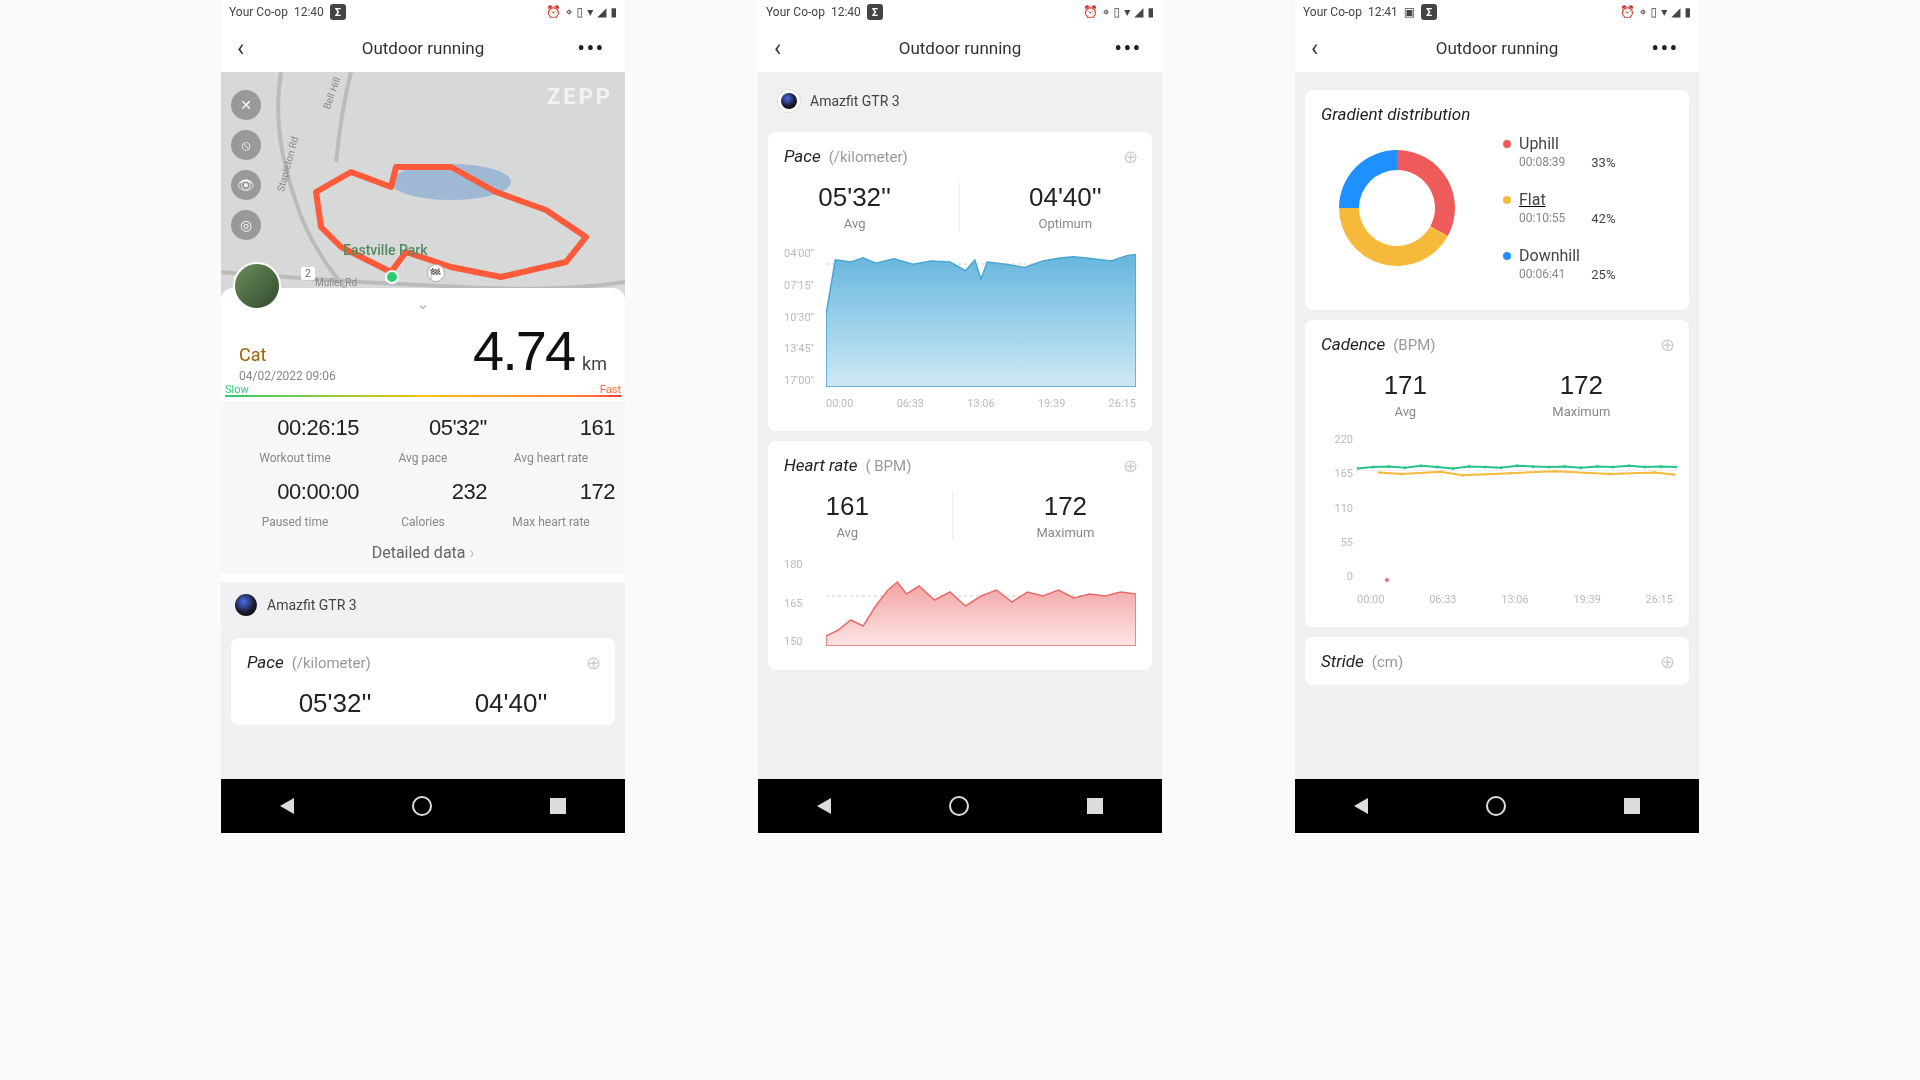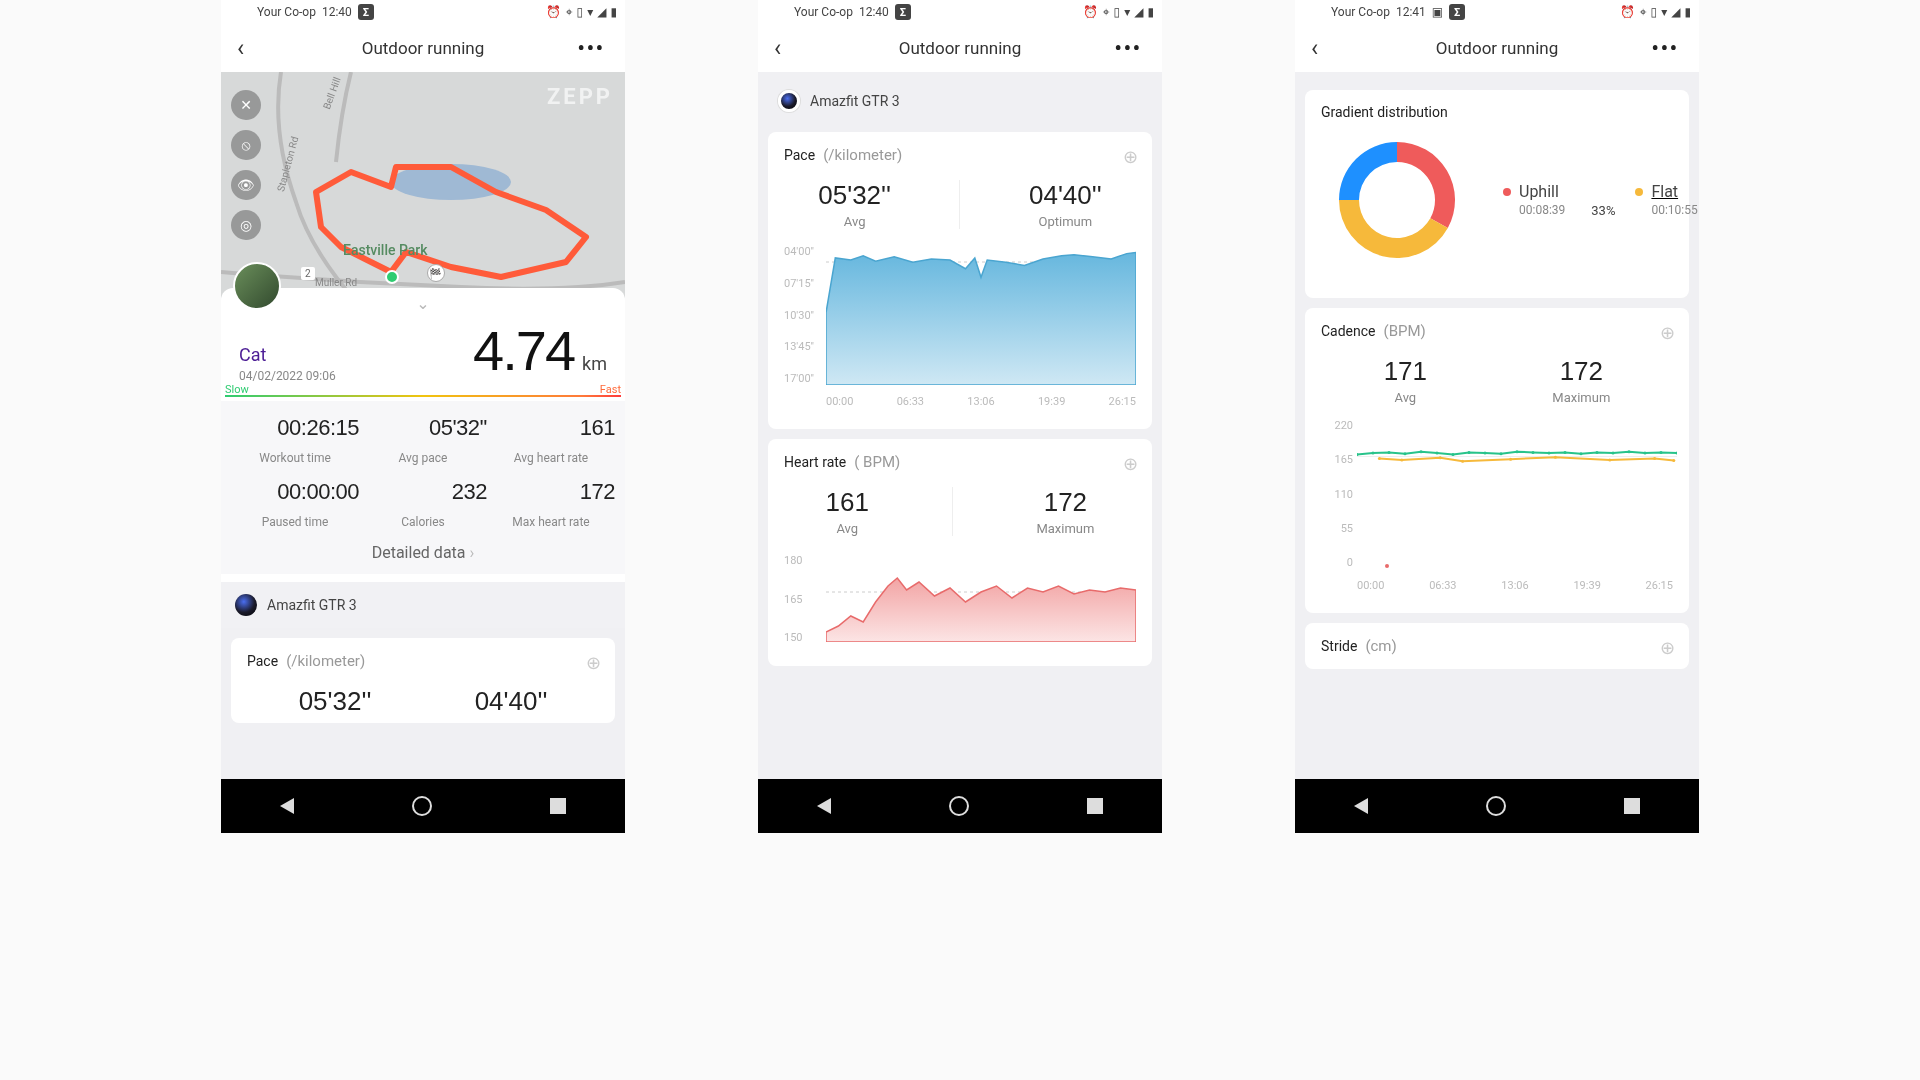--- a/index.html
+++ b/index.html
@@ -1,20 +1,20 @@
 <!DOCTYPE html>
 <html><head>
 <meta charset="utf-8">
 <style>
 * { margin: 0; padding: 0; box-sizing: border-box; font-family: -apple-system, BlinkMacSystemFont, "Segoe UI", Roboto, Helvetica, Arial, sans-serif; }
 body { background: #fafafa; display: flex; justify-content: center; }
 .container { width: 1480px; height: 833px; display: flex; gap: 133px; justify-content: center; background: #fafafa; }
 .phone { width: 404px; height: 833px; background: #fff; position: relative; overflow: hidden; display: flex; flex-direction: column; }
 
-.statusbar { height: 24px; background: #fff; display: flex; align-items: center; padding: 0 8px; font-size: 12px; color: #444; justify-content: space-between; margin-left: 28px; }
+.statusbar { height: 24px; background: #fff; display: flex; align-items: center; padding: 0 8px; font-size: 12px; color: #444; justify-content: space-between; }
 .sb-left { display: flex; align-items: center; gap: 6px; }
 .sb-right { display: flex; align-items: center; gap: 4px; }
 .badge-w { width: 16px; height: 16px; background: #444; color: #fff; border-radius: 3px; display: flex; align-items: center; justify-content: center; font-size: 11px; font-weight: 700; }
 
 .header { height: 48px; display: flex; align-items: center; justify-content: center; position: relative; background:#fff; }
 .header .back { position: absolute; left: 16px; font-size: 24px; color:#333; cursor:pointer; }
 .header .title { font-size: 17px; color:#333; font-weight: 400; }
 .header .more { position: absolute; right: 20px; font-size: 20px; color:#222; letter-spacing: 2px; cursor:pointer; font-weight: 700; }
 
 .content { flex: 1; overflow: hidden; background: #f0f0f3; }
@@ -33,61 +33,61 @@
 .road { stroke:#bbb; stroke-width:4; fill:none; }
 .park-label { position:absolute; left: 122px; top: 170px; font-size:14px; color:#558b61; font-weight:500; }
 .road-label { position:absolute; font-size:10px; color:#888; transform-origin:left top; }
 .start-dot { position:absolute; width:14px; height:14px; border-radius:50%; background:#2ecc71; border:2px solid #fff; }
 .flag-dot { position:absolute; width:18px; height:18px; border-radius:50%; background:#fff; border:1px solid #aaa; display:flex; align-items:center; justify-content:center; font-size:10px;}
 
 .sheet { background:#fff; border-radius: 12px 12px 0 0; margin-top:-12px; position:relative; padding-bottom: 8px;}
 .avatar { position:absolute; left:12px; top:-26px; width:48px; height:48px; border-radius:50%; border:2px solid #fff; background: linear-gradient(135deg,#6a8e5a,#324a2e); }
 .chev { position:absolute; left:50%; top:6px; transform:translateX(-50%); color:#bbb; font-size:16px; }
 .summary-row { display:flex; align-items:flex-end; padding: 30px 18px 2px 18px; justify-content:space-between; }
-.user-block .name { font-size:18px; color:#4c1d95; }
+.user-block .name { font-size:18px; color:#a16207; }
 .user-block .dt { font-size:12px; color:#888; margin-top:4px; }
 .dist { display:flex; align-items:baseline; gap:8px; }
 .dist-val { font-family: "Arial Narrow", Arial, sans-serif; font-weight:500; font-size:56px; color:#111; letter-spacing:-2px; }
 .dist-unit { font-size:18px; color:#444; }
 .pace-bar-wrap { padding: 10px 4px 4px 4px; }
 .pace-bar { height:2px; background: linear-gradient(to right,#2ecc71 0%,#f1c40f 50%,#ff7a3a 90%,#ff3a3a 100%); position:relative; }
 .pace-slow { position:absolute; left:0; top:-12px; font-size:11px; color:#2ecc71; }
 .pace-fast { position:absolute; right:0; top:-12px; font-size:11px; color:#ff6a3a; }
 .stats-grid { display:grid; grid-template-columns:1fr 1fr 1fr; padding: 14px 10px 2px 10px; row-gap:14px; text-align:center; background:#f7f7f9; }
 .stat-val { font-family:"Arial Narrow",Arial,sans-serif; font-size:22px; color:#222; letter-spacing:-0.5px;text-align:right; }
 .stat-lbl { font-size:12px; color:#888; margin-top:10px; }
 .detailed { text-align:center; padding:12px 0; background:#f7f7f9; color:#666; font-size:16px;}
 .detailed .chev-r { color:#bbb; margin-left:4px; }
 
 .device-row { display:flex; align-items:center; gap:10px; padding:12px 14px; background:#f1f1f4;}
 .watch-icon { width:22px; height:22px; border-radius:50%; background: radial-gradient(circle at 40% 35%,#4a6ef0 0%,#1a1a2a 55%,#000 100%); }
 .dev-name { font-size:14px; color:#444; }
 
 .card { background:#fff; margin:10px 10px 0 10px; border-radius:8px; padding:14px 16px; position:relative;}
 .card-top { display:flex; align-items:baseline; gap:8px; }
-.card-title { font-size:14px; color:#222; }
+.card-title { font-size:17px; color:#222;font-style:italic; }
 .card-sub { font-size:15px; color:#999; }
 .zoom { position:absolute; right:14px; top:14px; color:#ccc; font-size:18px; }
 .stat-pair { display:flex; justify-content:space-around; padding:16px 0 6px 0; }
 .sp-val { font-family:"Arial Narrow",Arial,sans-serif; font-size:26px; color:#222; text-align:center; }
 .sp-lbl { font-size:13px; color:#888; text-align:center; margin-top:3px; }
 .sp-divider { width:1px; background:#eee; }
 
 
 .bgc { background:#f0f0f3; height:100%; overflow:hidden; }
 .dev-chip { display:flex; align-items:center; gap:10px; padding: 18px 20px 10px 20px; }
 .pace-chart, .hr-chart, .cad-chart { position:relative; }
 .yaxis { position:absolute; left:0; display:flex; flex-direction:column; justify-content:space-between; font-size:11px; color:#bbb; }
 .xaxis { display:flex; justify-content:space-between; font-size:11px; color:#bbb; padding: 6px 0 0 42px; }
 .chart-svg { margin-left:42px; }
 
 
 .donut-wrap { display:flex; align-items:center; gap: 36px; padding:10px 0 14px 6px; }
 .donut { width:140px; height:140px; position:relative; }
-.legend { display:flex; gap:20px; }
+.legend { display:flex; flex-direction:column; gap:20px; }
 .legend-dot { width:8px; height:8px; border-radius:50%; }
 .legend-name { color:#444; }
 .cad-yaxis { position:absolute; left:0; display:flex; flex-direction:column; justify-content:space-between; height:150px; top:0; font-size:11px; color:#bbb; text-align:right; width:32px;}
 </style>
 </head>
 <body>
 
 <div class="container">
 
 <div class="phone">

